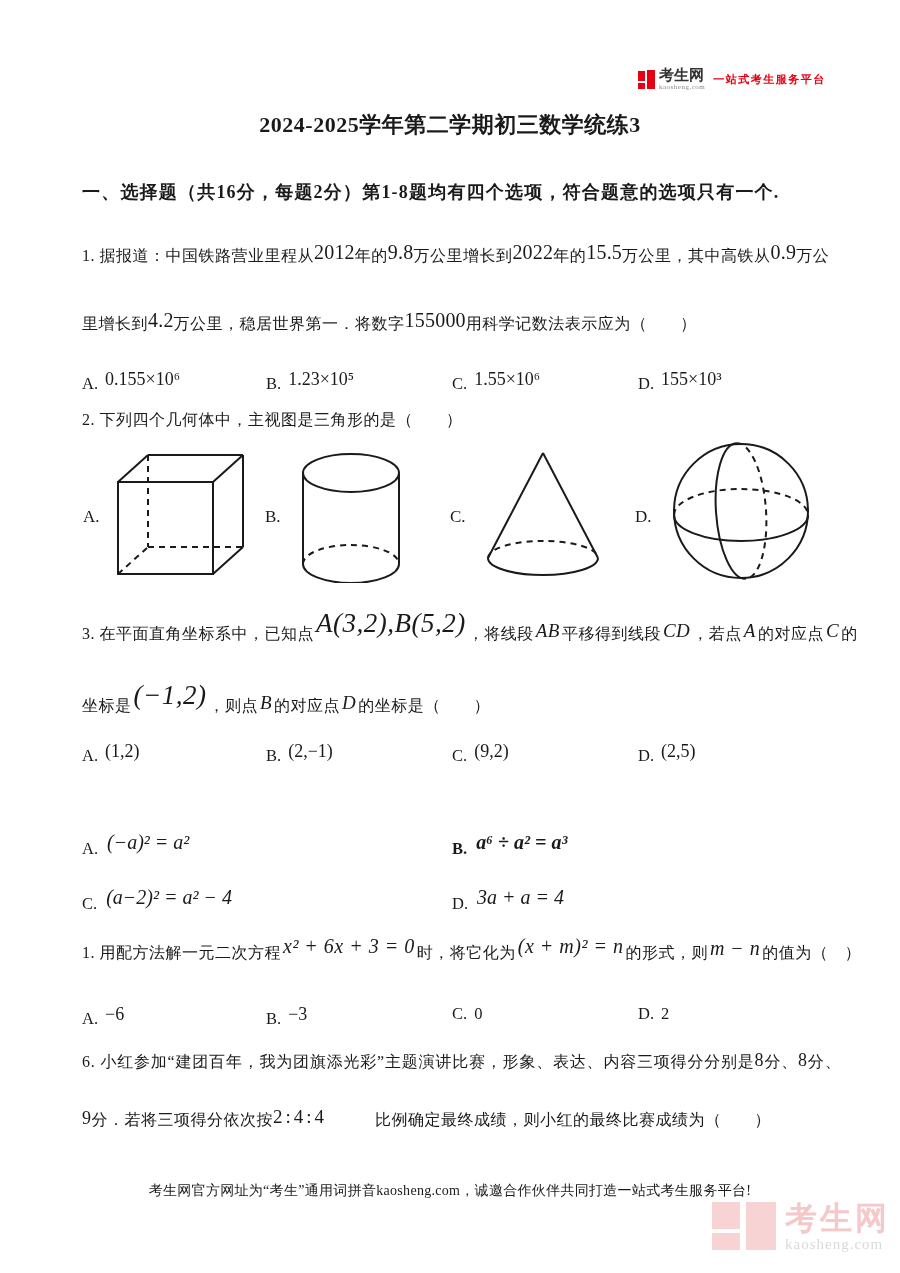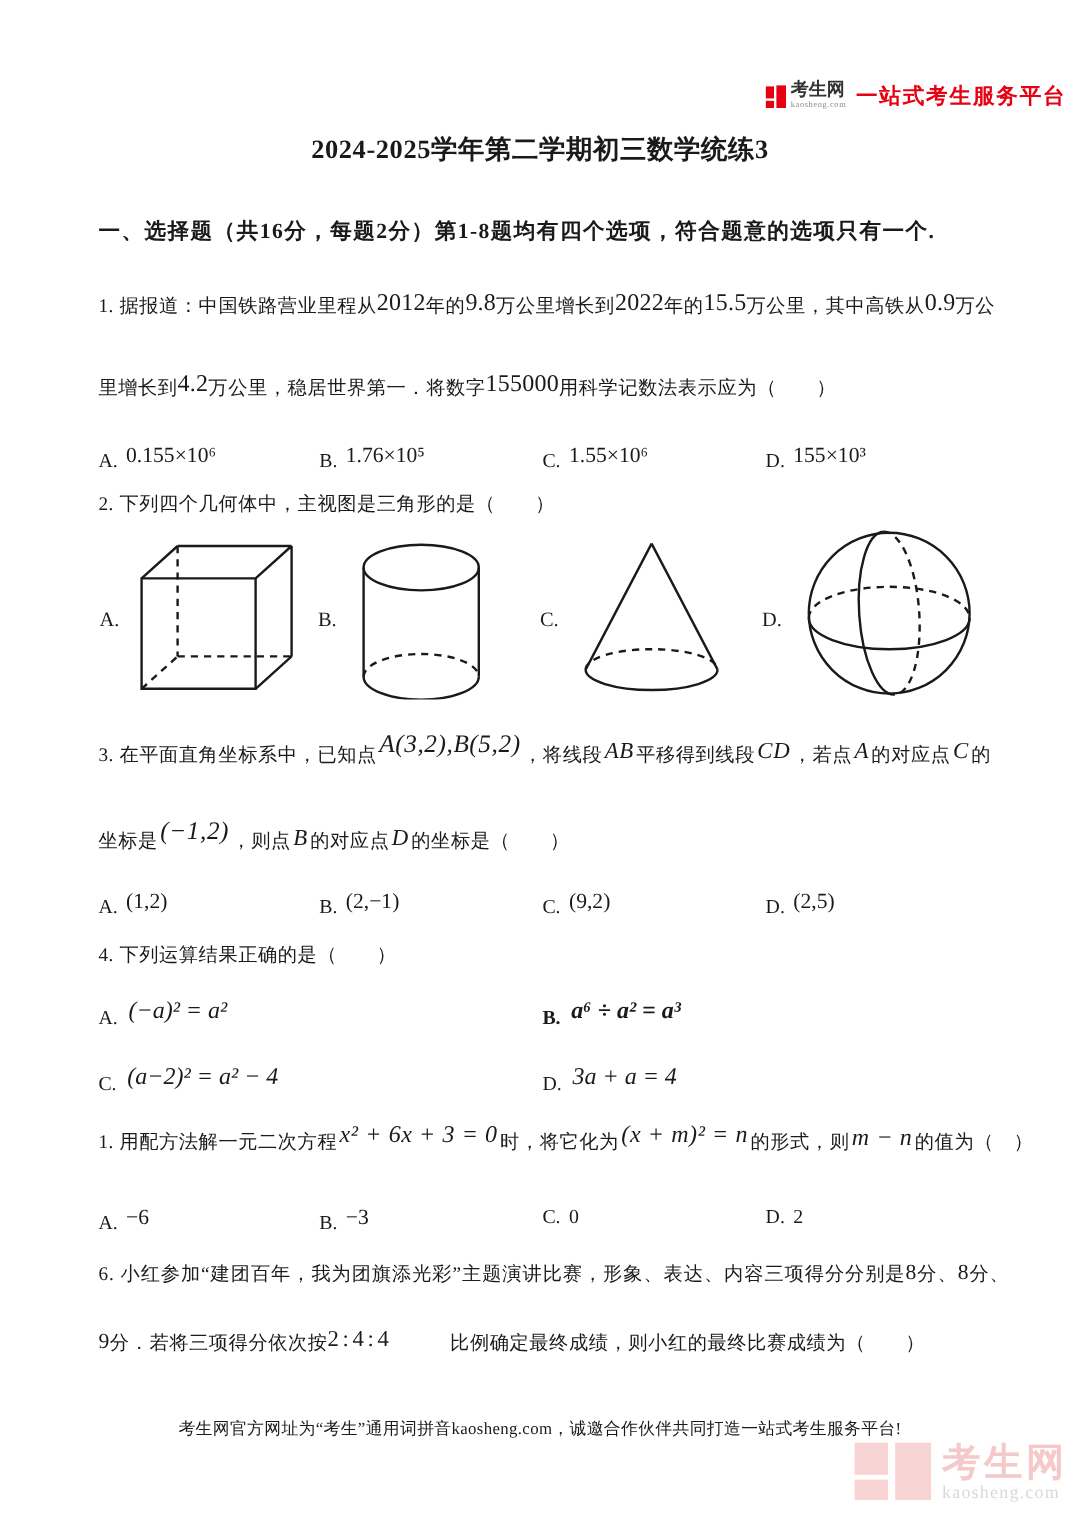--- a/index.html
+++ b/index.html
@@ -5,39 +5,39 @@
   html,body{margin:0;padding:0;background:#ffffff;}
   .page{position:relative;width:900px;height:1273px;background:#ffffff;overflow:hidden;
         font-family:"Liberation Serif","DejaVu Serif",serif;color:#1a1a1a;}
   .abs{position:absolute;}
   .line{position:absolute;left:82px;font-size:16px;letter-spacing:.5px;white-space:nowrap;}
   .center{left:0;right:0;text-align:center;}
   
   .mnum{font-size:20px;vertical-align:2px;letter-spacing:.2px;}
   .mnum18{font-size:18px;vertical-align:1px;}
   .mit{font-style:italic;font-size:19px;vertical-align:2px;padding:0 2px;}
-  .mbig{font-style:italic;font-size:21px;vertical-align:7px;padding:0 2px;}
+  .mbig{font-style:italic;font-size:27px;vertical-align:7px;padding:0 2px;}
   .meq{font-style:italic;font-size:20px;vertical-align:5px;padding:0 2px;}
   .ratio{font-size:19px;vertical-align:2px;letter-spacing:3px;margin-right:48px;}
   
   .opt{position:absolute;white-space:nowrap;}
   .olabel{font-size:16.5px;}
   .oval{font-size:18px;vertical-align:4px;margin-left:7px;}
   .oval-plain{font-size:16.5px;margin-left:7px;}
   .oeq{font-size:20px;font-style:italic;vertical-align:5px;margin-left:9px;}
   
   .fig{position:absolute;}
   .fig path,.fig ellipse,.fig circle{fill:none;stroke:#1a1a1a;stroke-width:2;stroke-linejoin:miter;stroke-linecap:butt;}
   .fig .dash{stroke-dasharray:6 5;}
   .figlabel{position:absolute;font-size:17px;}
   
   .logo{display:flex;align-items:center;}
   .logo .brand{font-size:15px;font-weight:bold;color:#333;line-height:1;}
   .logo .domain{font-size:7px;color:#888;line-height:1.2;letter-spacing:.5px;}
-  .logo .tagline{margin-left:8px;color:#e60012;font-size:18px;font-weight:bold;letter-spacing:1.5px;}
+  .logo .tagline{margin-left:8px;color:#e60012;font-size:11px;font-weight:bold;letter-spacing:1.5px;}
   
   .title{font-size:22px;font-weight:bold;}
   .heading{font-size:18px;font-weight:bold;letter-spacing:1.2px;}
   
   .footer{font-size:14px;letter-spacing:.3px;}
   .wm{display:flex;align-items:flex-start;}
   .wm .wm-brand{font-size:32px;font-weight:bold;color:#f5c9c9;line-height:1;letter-spacing:3px;}
   .wm .wm-domain{font-size:15px;color:#d9d9d9;letter-spacing:1px;margin-top:2px;}
 </style>
 </head>
@@ -63,21 +63,21 @@
   <div class="line heading" style="top:180px;">一、选择题（共16分，每题2分）第1-8题均有四个选项，符合题意的选项只有一个.</div>
 
   <div class="line" style="top:241px;">
     <span>1. 据报道：中国铁路营业里程从</span><span class="mnum">2012</span><span>年的</span><span class="mnum">9.8</span><span>万公里增长到</span><span class="mnum">2022</span><span>年的</span><span class="mnum">15.5</span><span>万公里，其中高铁从</span><span class="mnum">0.9</span><span>万公</span>
   </div>
   <div class="line" style="top:309px;">
     <span>里增长到</span><span class="mnum">4.2</span><span>万公里，稳居世界第一．将数字</span><span class="mnum">155000</span><span>用科学记数法表示应为（　　）</span>
   </div>
   <div>
     <span class="opt" style="left:82px;top:369px;"><span class="olabel">A.</span><span class="oval">0.155×10⁶</span></span>
-    <span class="opt" style="left:266px;top:369px;"><span class="olabel">B.</span><span class="oval">1.76×10⁵</span></span>
+    <span class="opt" style="left:266px;top:369px;"><span class="olabel">B.</span><span class="oval">1.23×10⁵</span></span>
     <span class="opt" style="left:452px;top:369px;"><span class="olabel">C.</span><span class="oval">1.55×10⁶</span></span>
     <span class="opt" style="left:638px;top:369px;"><span class="olabel">D.</span><span class="oval">155×10³</span></span>
   </div>
 
   <div class="line" style="top:410px;">2. 下列四个几何体中，主视图是三角形的是（　　）</div>
 
   <span class="figlabel" style="left:83px;top:507px;">A.</span>
   <svg class="fig" style="left:116px;top:452px;" width="130" height="126" viewBox="0 0 130 126">
     <path d="M2,30 H97 V122 H2 Z"></path>
     <path d="M2,30 L32,3 M97,30 L127,3 M32,3 H127 M127,3 V95 M97,122 L127,95"></path>
@@ -116,21 +116,20 @@
   <div class="line" style="top:680px;">
     <span>坐标是</span><span class="mbig">(−1,2)</span><span>，则点</span><span class="mit">B</span><span>的对应点</span><span class="mit">D</span><span>的坐标是（　　）</span>
   </div>
   <div>
     <span class="opt" style="left:82px;top:741px;"><span class="olabel">A.</span><span class="oval">(1,2)</span></span>
     <span class="opt" style="left:266px;top:741px;"><span class="olabel">B.</span><span class="oval">(2,−1)</span></span>
     <span class="opt" style="left:452px;top:741px;"><span class="olabel">C.</span><span class="oval">(9,2)</span></span>
     <span class="opt" style="left:638px;top:741px;"><span class="olabel">D.</span><span class="oval">(2,5)</span></span>
   </div>
 
-  <div class="line" style="top:786px;">4. 下列运算结果正确的是（　　）</div>
   <div>
     <span class="opt" style="left:82px;top:831px;"><span class="olabel">A.</span><span class="oeq">(−a)² = a²</span></span>
     <span class="opt" style="left:452px;top:831px;font-weight:bold;"><span class="olabel">B.</span><span class="oeq">a⁶ ÷ a² = a³</span></span>
     <span class="opt" style="left:82px;top:886px;"><span class="olabel">C.</span><span class="oeq">(a−2)² = a² − 4</span></span>
     <span class="opt" style="left:452px;top:886px;"><span class="olabel">D.</span><span class="oeq">3a + a = 4</span></span>
   </div>
 
   <div class="line" style="top:935px;">
     <span>1. 用配方法解一元二次方程</span><span class="meq">x² + 6x + 3 = 0</span><span>时，将它化为</span><span class="meq">(x + m)² = n</span><span>的形式，则</span><span class="meq" style="vertical-align:3px;">m − n</span><span>的值为（　）</span>
   </div>

